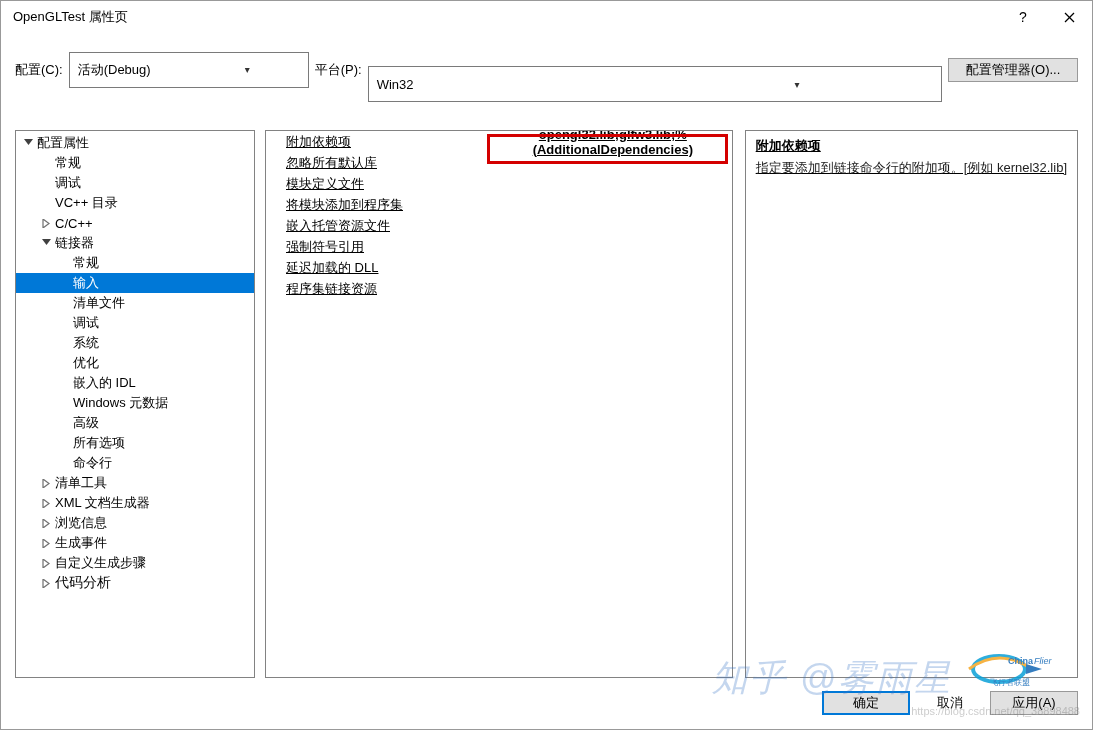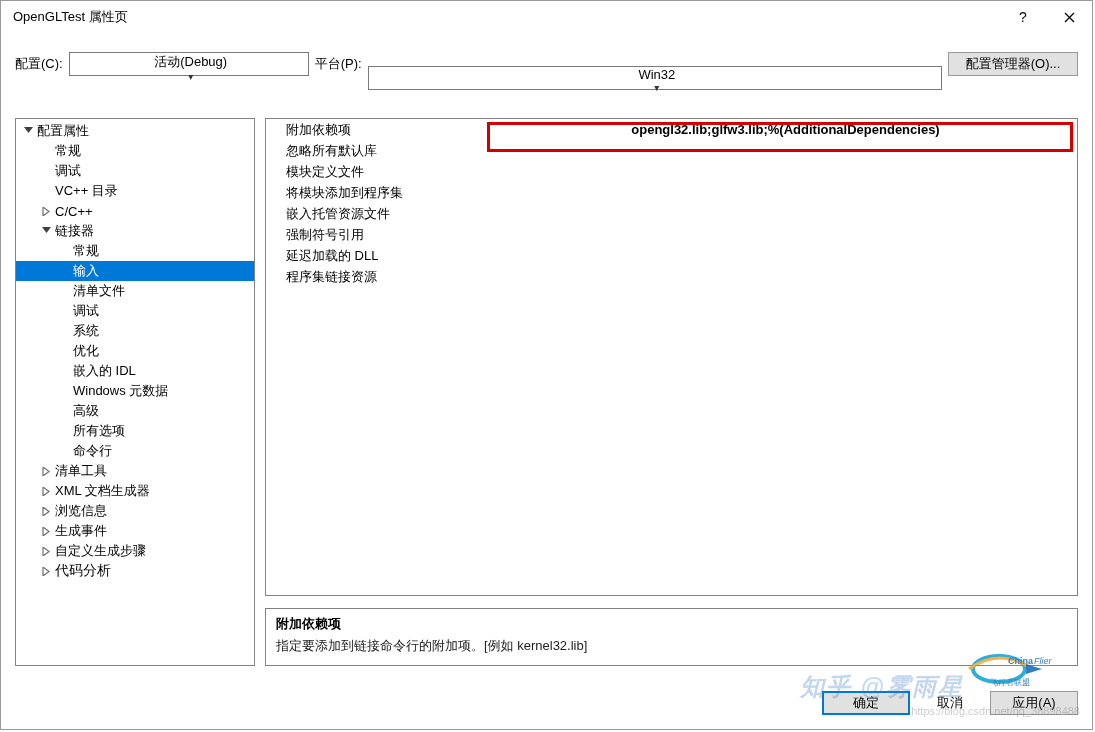--- a/index.html
+++ b/index.html
@@ -43,23 +43,22 @@
     gap: 6px;
     padding: 4px 14px 12px 14px;
     font-size: 13px;
   }
   .toolbar label { white-space: nowrap; }
   .combo {
     display: flex;
     align-items: center;
     border: 1px solid #7a7a7a;
     background: #fff;
-    height: 24px;
+    height: 36px;
     padding: 0 4px 0 8px;
-    flex-direction: column;
   }
   .combo span { flex: 1; }
   .combo .arrow {
     width: 16px;
     text-align: center;
     font-size: 10px;
     color: #333;
   }
   .combo.config { width: 240px; }
   .combo.platform { flex: 1; margin-top: 29px; }
@@ -103,22 +102,23 @@
     margin-right: 2px;
   }
   .tree-item.selected {
     background: #0078d7;
     color: #fff;
   }
 
   .right-pane {
     flex: 1;
     display: flex;
-    flex-direction: column;
+    flex-direction: row;
     gap: 12px;
+    text-decoration: underline;
   }
   .props-grid {
     flex: 1;
     border: 1px solid #828282;
     background: #fff;
     overflow: auto;
     position: relative;
   }
   .prop-row {
     display: flex;
@@ -180,25 +180,25 @@
   }
   .btn-flat {
     border: none;
     background: transparent;
     min-width: 60px;
   }
 
   
   .wm1 {
     position: absolute;
-    right: 128px;
+    right: 140px;
     bottom: 26px;
     color: rgba(60,120,200,0.30);
-    font-size: 24px;
-    font-weight: 700;
+    font-size: 36px;
+    font-weight: 400;
     font-style: italic;
     pointer-events: none;
     letter-spacing: 2px;
   }
   .wm2 {
     position: absolute;
     right: 18px;
     bottom: 40px;
     width: 110px;
     height: 40px;

